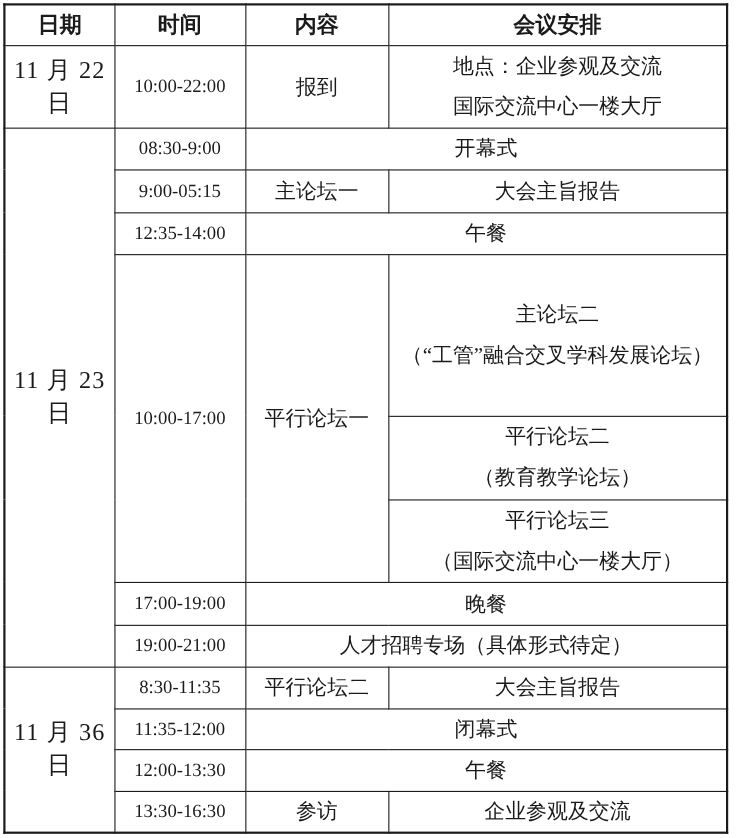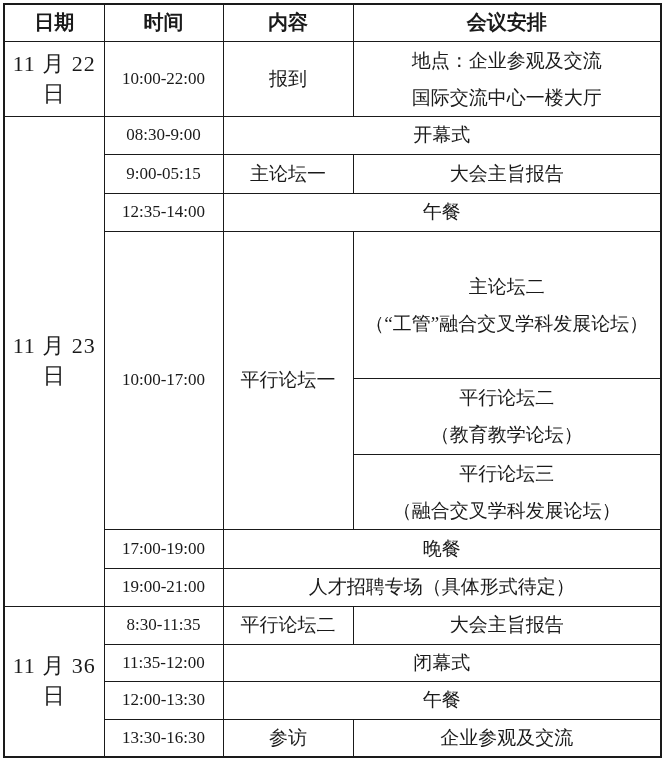--- a/index.html
+++ b/index.html
@@ -105,21 +105,21 @@
   </tr>
   <tr class="h76">
     <td class="twoline">
       <div>平行论坛二</div>
       <div>（教育教学论坛）</div>
     </td>
   </tr>
   <tr class="h75">
     <td class="twoline">
       <div>平行论坛三</div>
-      <div>（融合交叉学科发展论坛）</div>
+      <div>（国际交流中心一楼大厅）</div>
     </td>
   </tr>
 
   <tr class="h39">
     <td class="time-cell">17:00-19:00</td>
     <td colspan="2">晚餐</td>
   </tr>
 
   <tr class="h38">
     <td class="time-cell">19:00-21:00</td>

